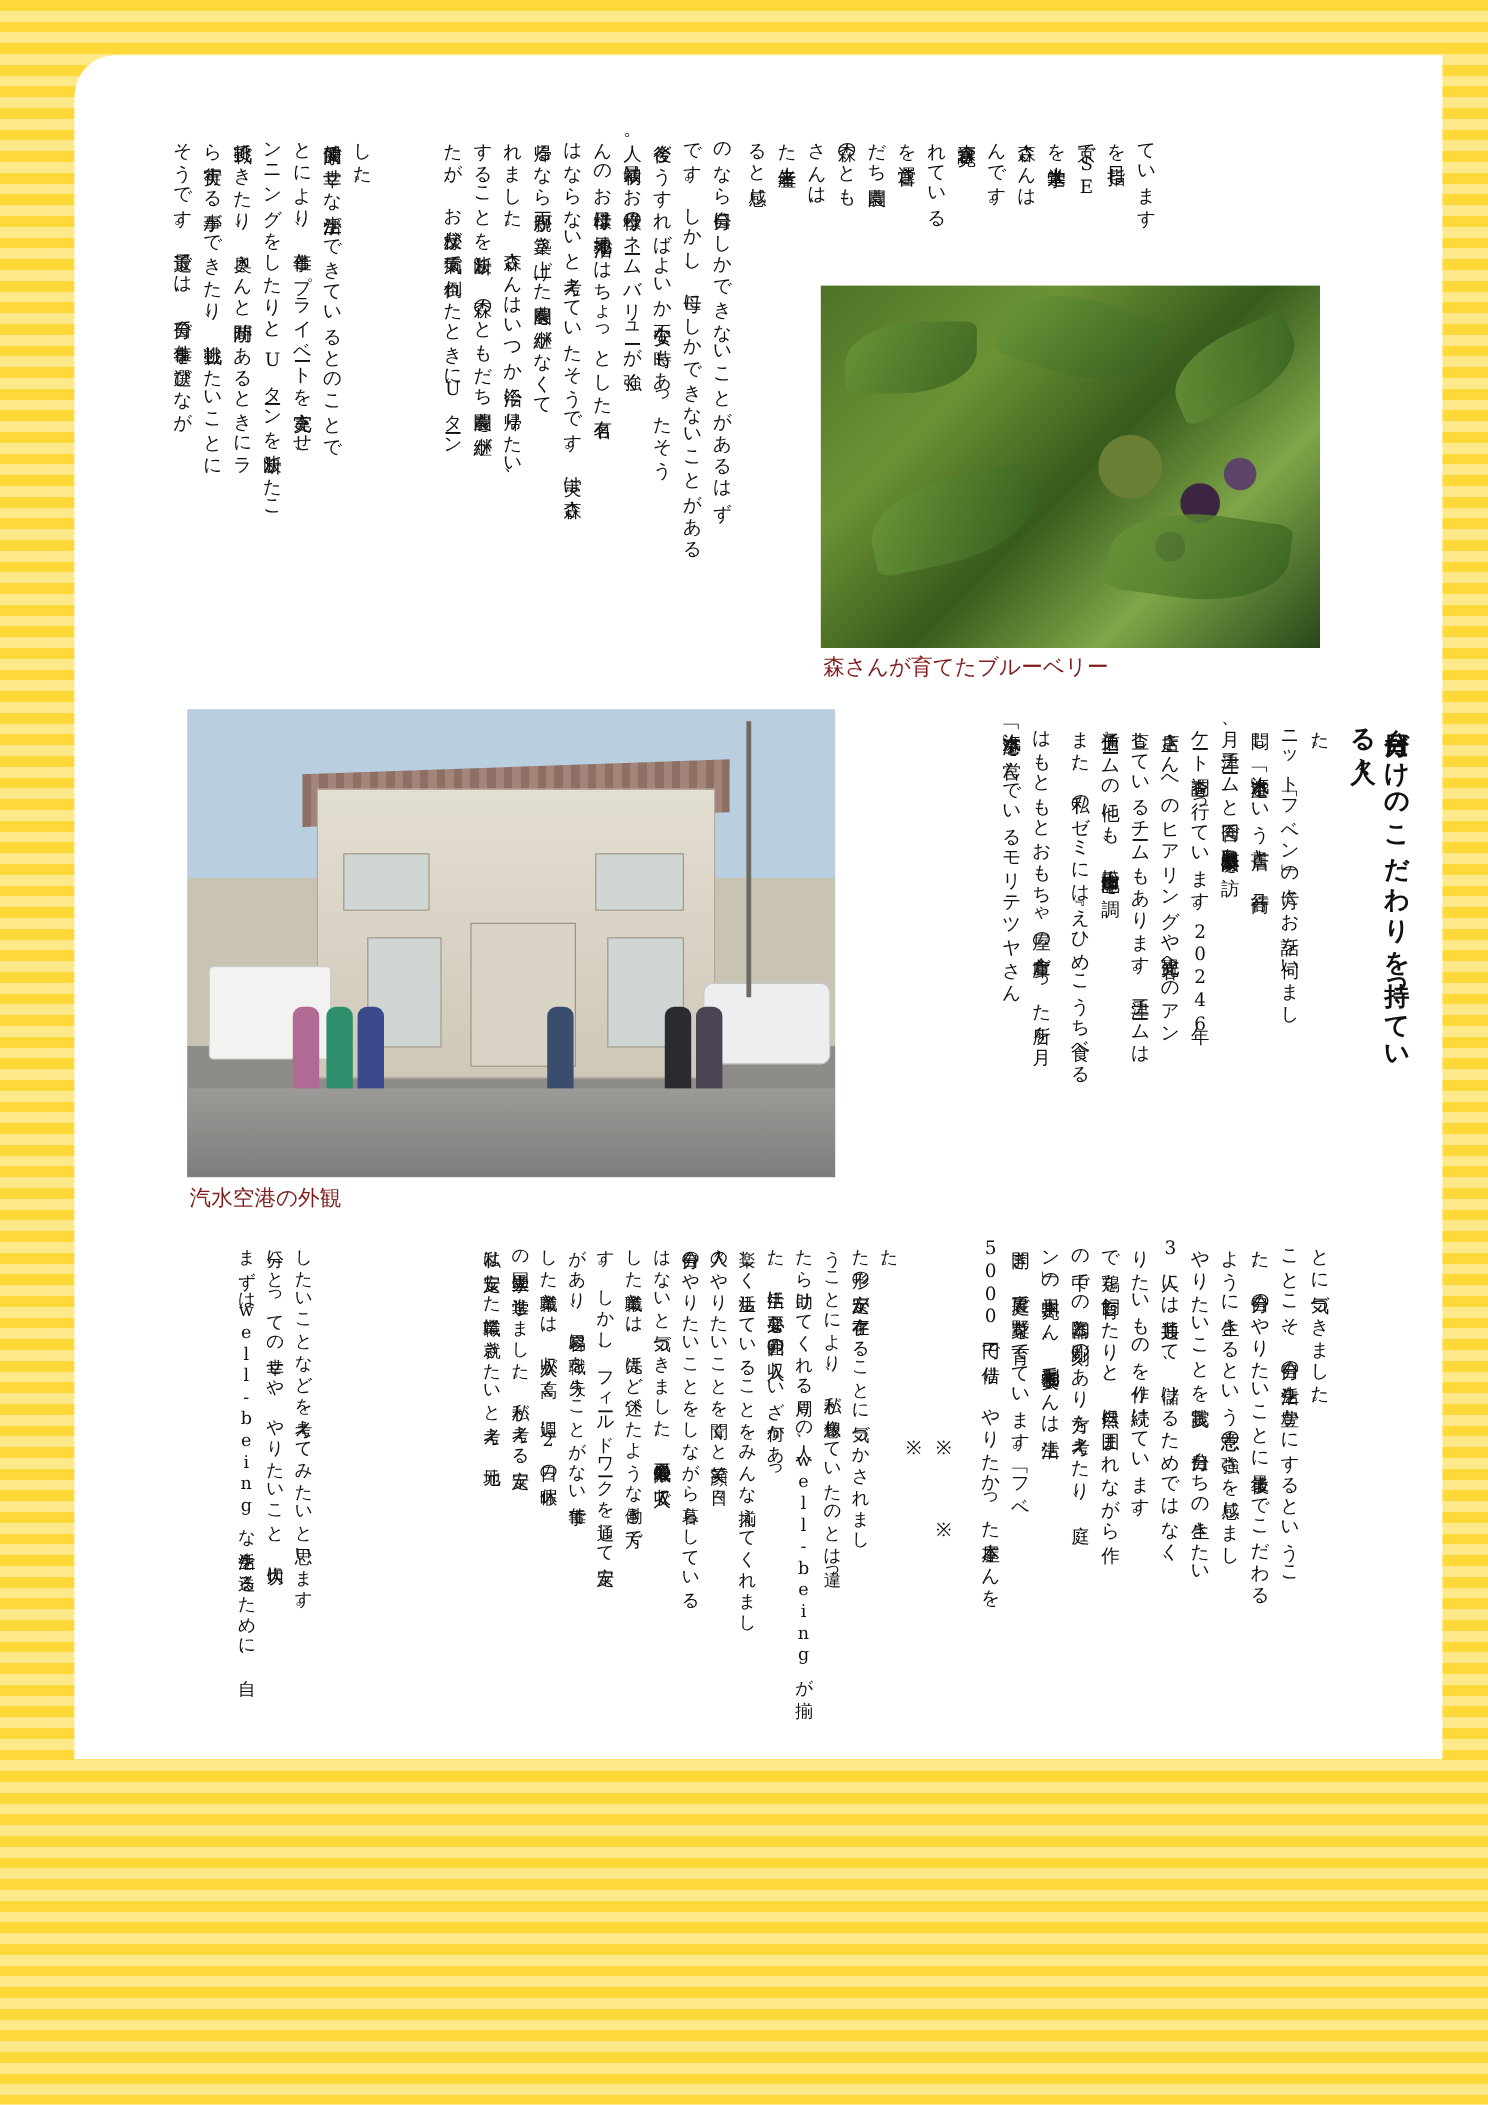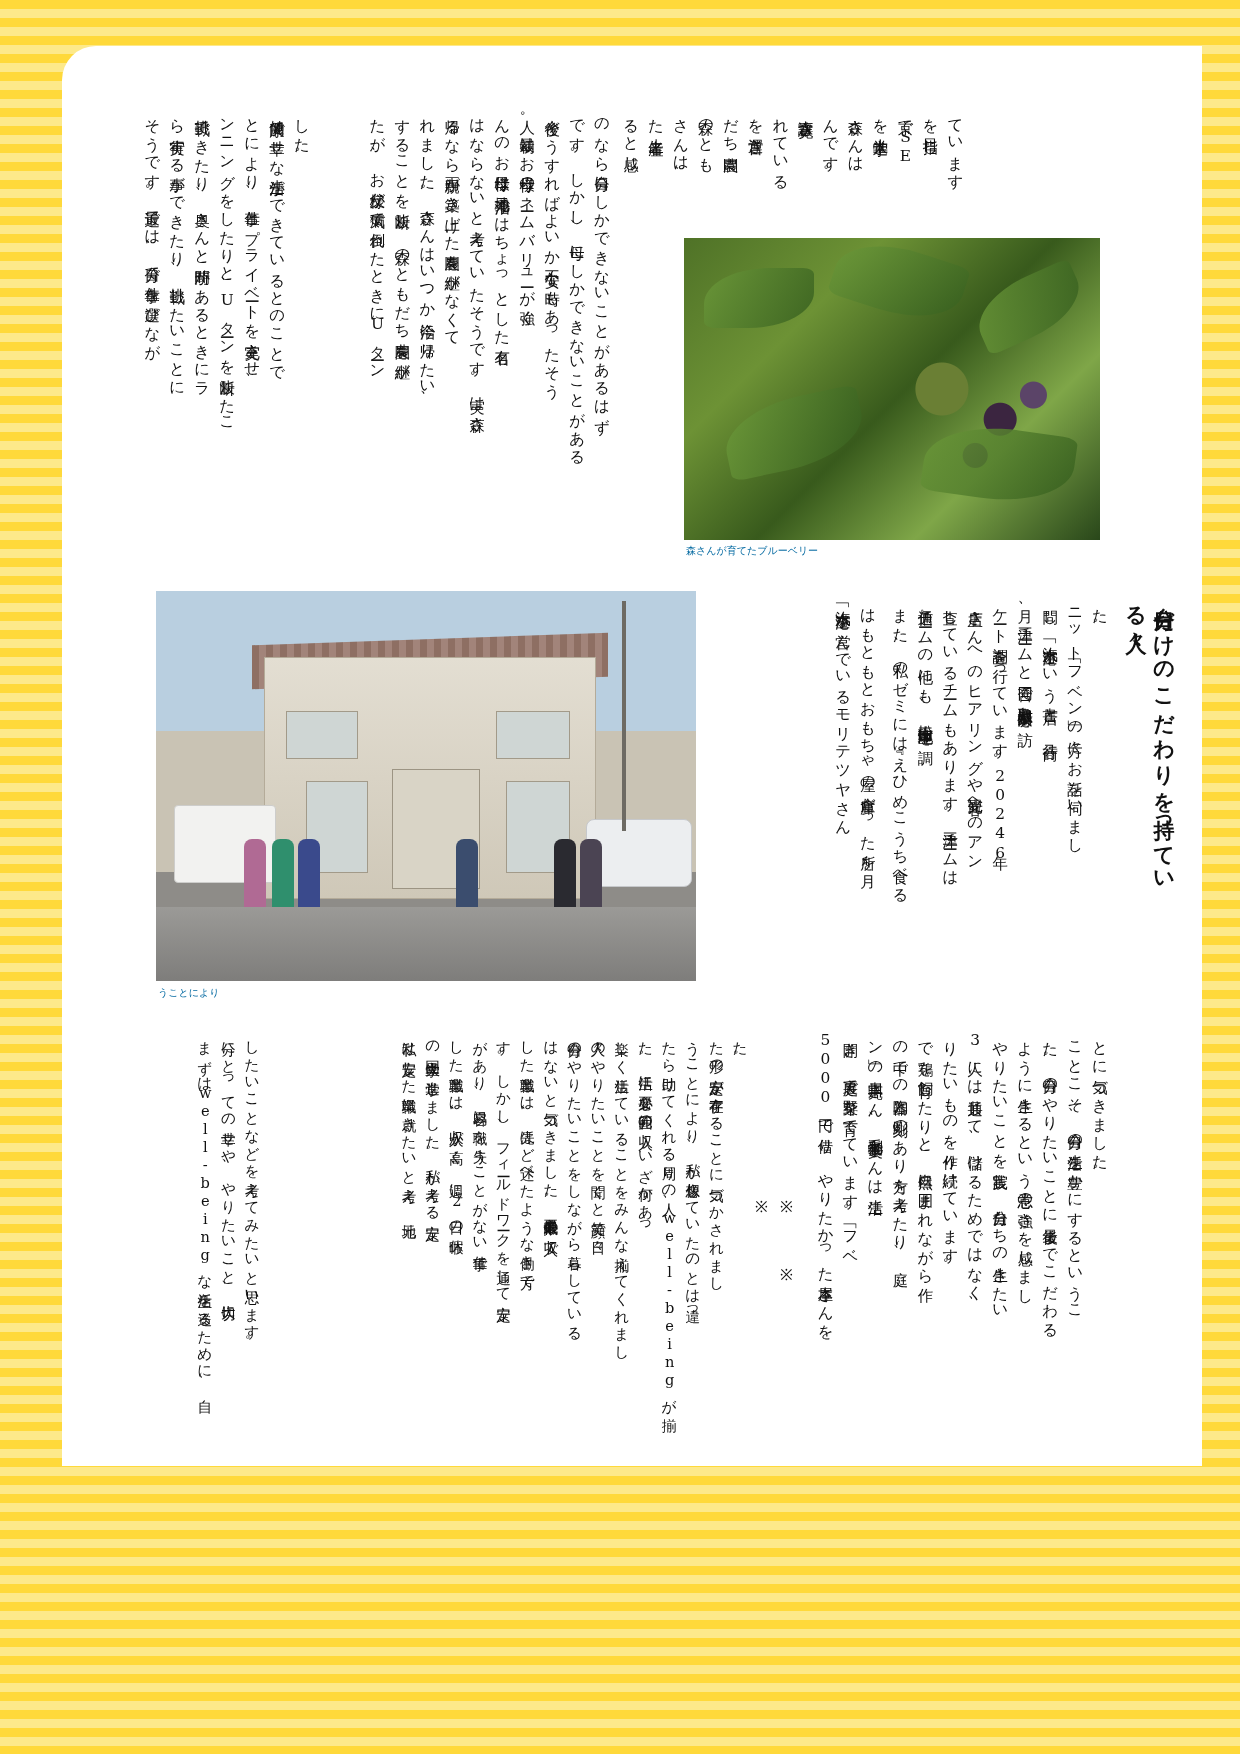--- a/index.html
+++ b/index.html
@@ -100,22 +100,22 @@
     font-family: "DejaVu Sans", sans-serif;
     font-weight: bold;
     font-size: 21px;
     letter-spacing: 2px;
     color: #111111;
   }
 
   .caption {
     position: absolute;
     font-family: "DejaVu Sans", sans-serif;
-    font-size: 10px;
-    color: #0369a1;
+    font-size: 18px;
+    color: #7f1d1d;
   }
 
   
   .photo {
     position: absolute;
     overflow: hidden;
   }
 
   
   #photo-blueberry {
@@ -216,21 +216,21 @@
       <div class="car"></div>
       <div class="sky-pole" style="left:466px; top:10px; height:230px;"></div>
       <div class="person" style="left:88px; background:#b06a94;"></div>
       <div class="person" style="left:116px; background:#2f8f6d;"></div>
       <div class="person" style="left:142px; background:#3a4a8c;"></div>
       <div class="person" style="left:300px; background:#3b4d6e;"></div>
       <div class="person" style="left:398px; background:#2a2a30;"></div>
       <div class="person" style="left:424px; background:#4b4453;"></div>
       <div class="road"></div>
     </div>
-    <div class="caption" style="left:96px; top:940px;">うことにより</div>
+    <div class="caption" style="left:96px; top:940px;">汽水空港の外観</div>
 
     <div class="vheading" style="left:1060px; top:545px; height:300px;">自分だけのこだわりを持っている人々</div>
 
     <div class="vcol" style="left:556px; top:62px; height:440px;">ています
 を目指し
 京でSE
 を大学進学
 森さんは
 んです。
 森譲寛さ

